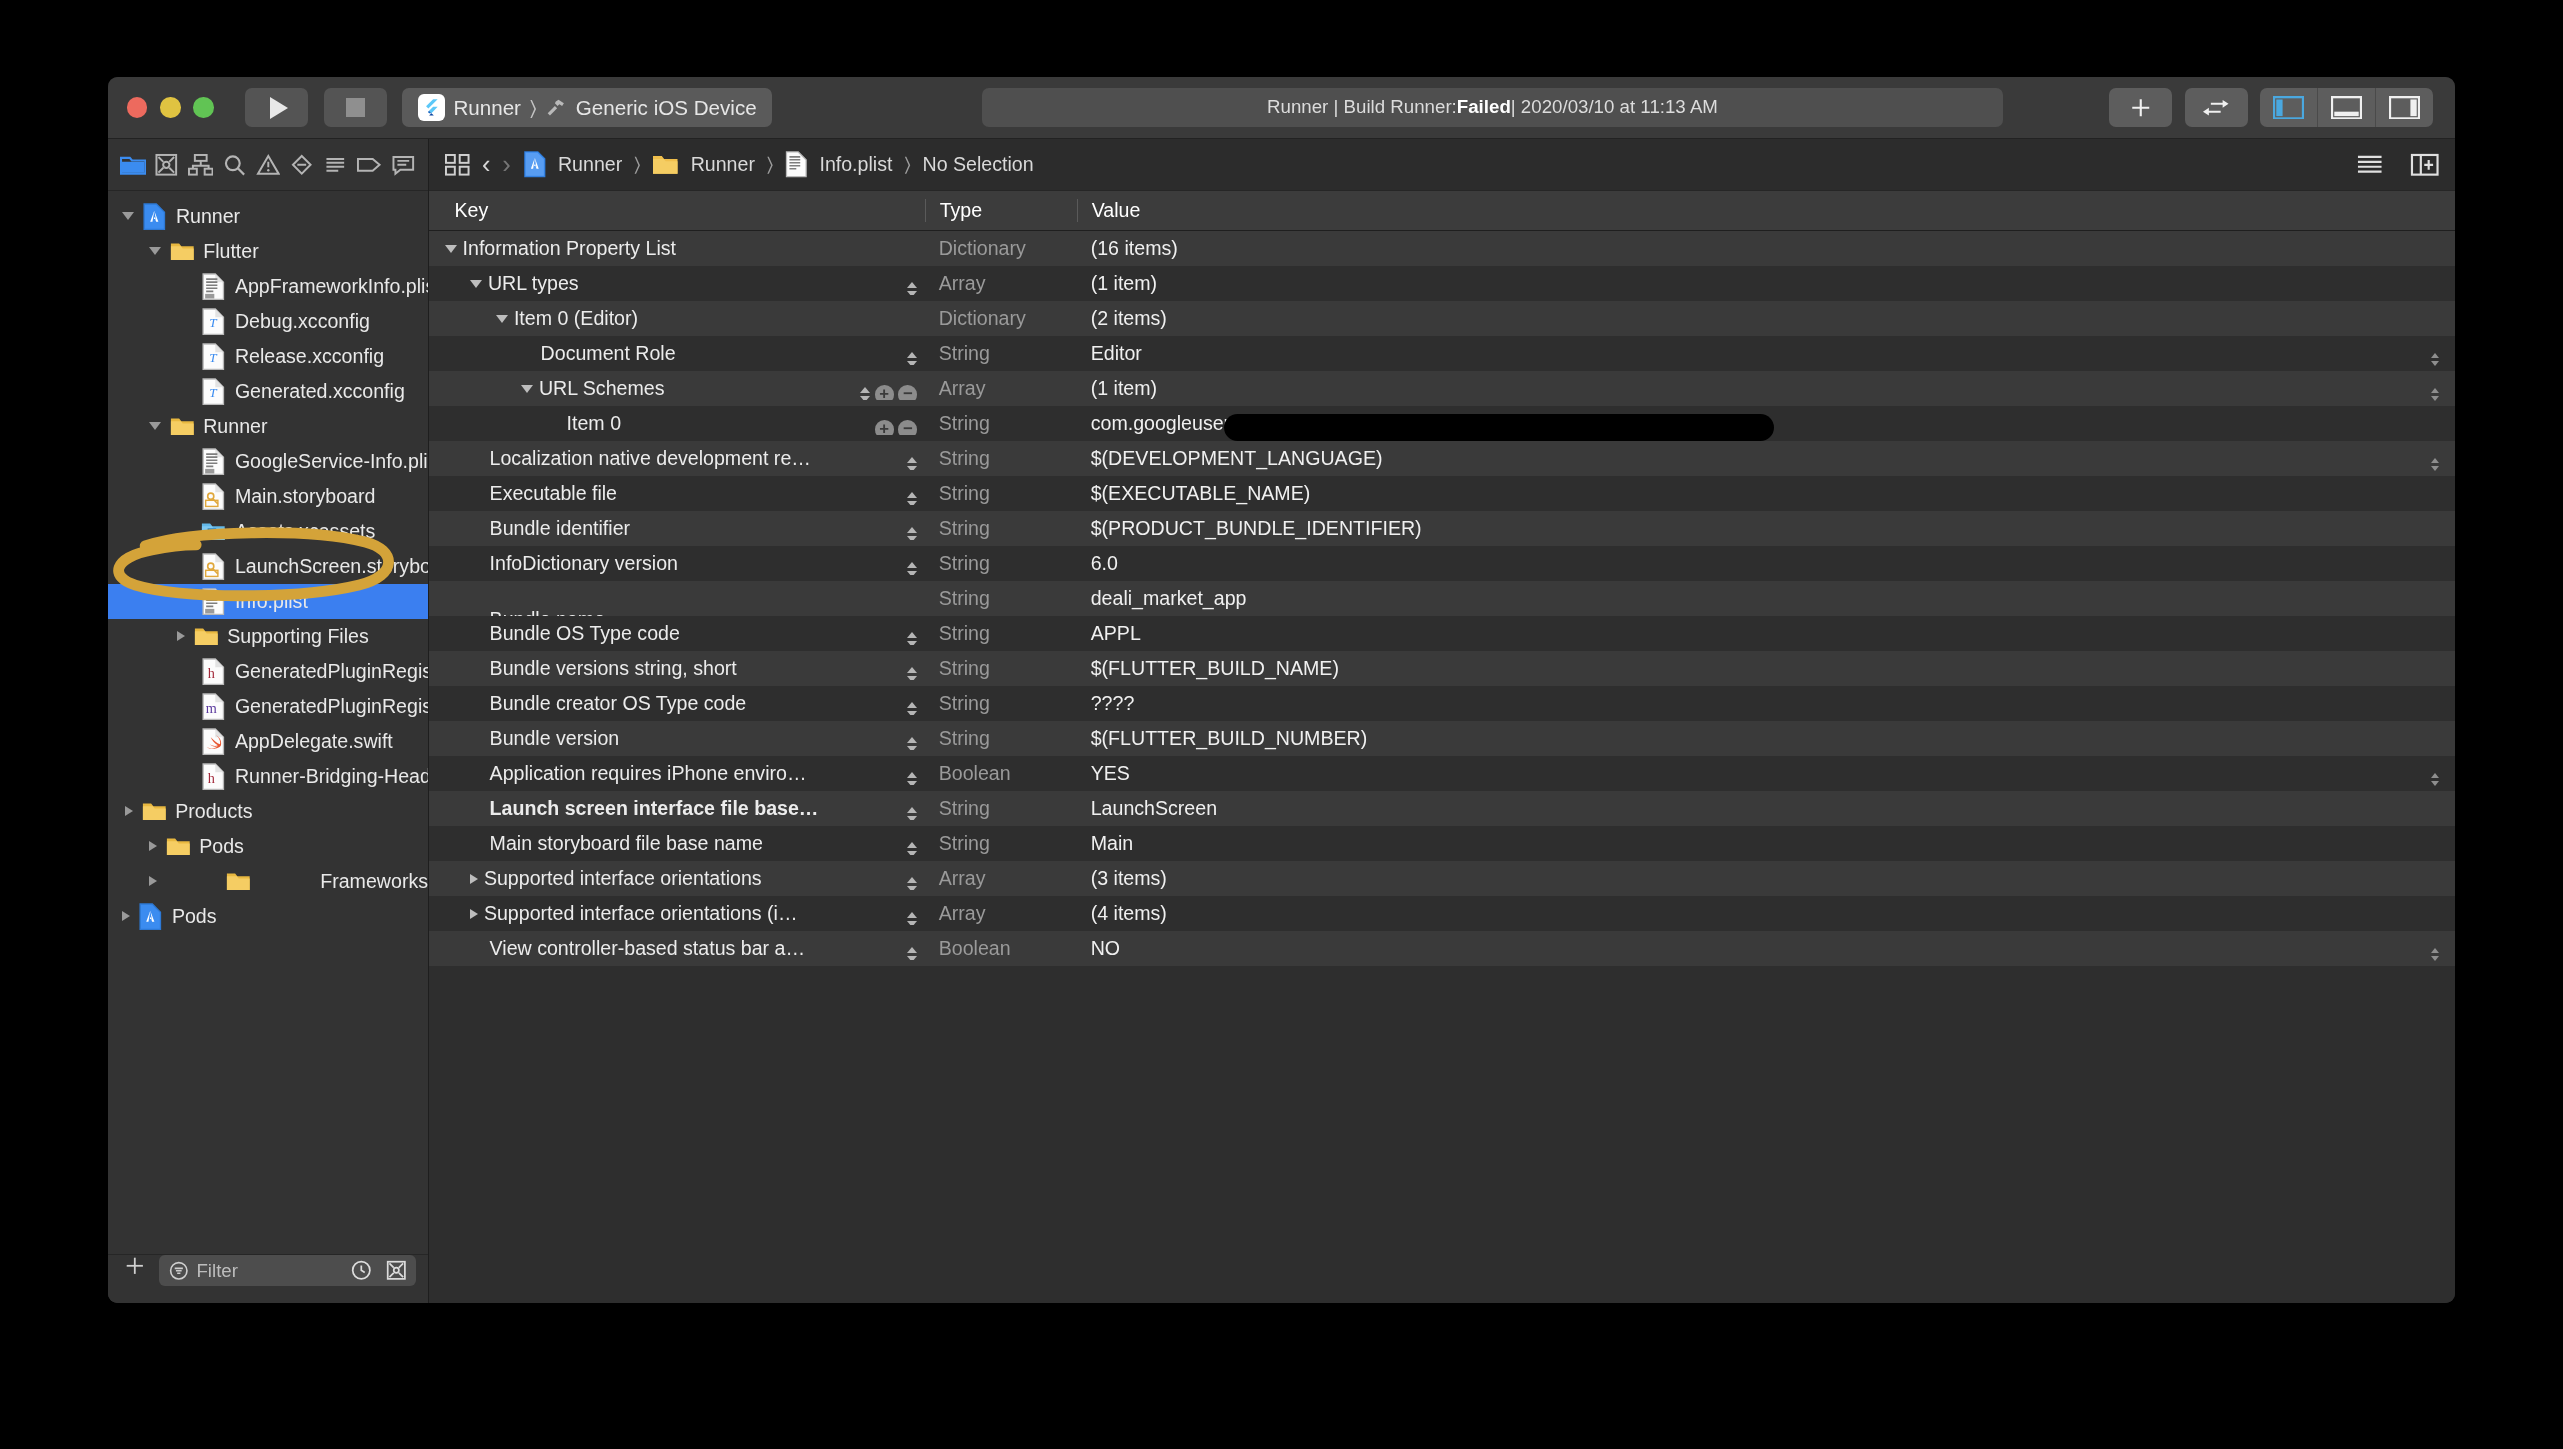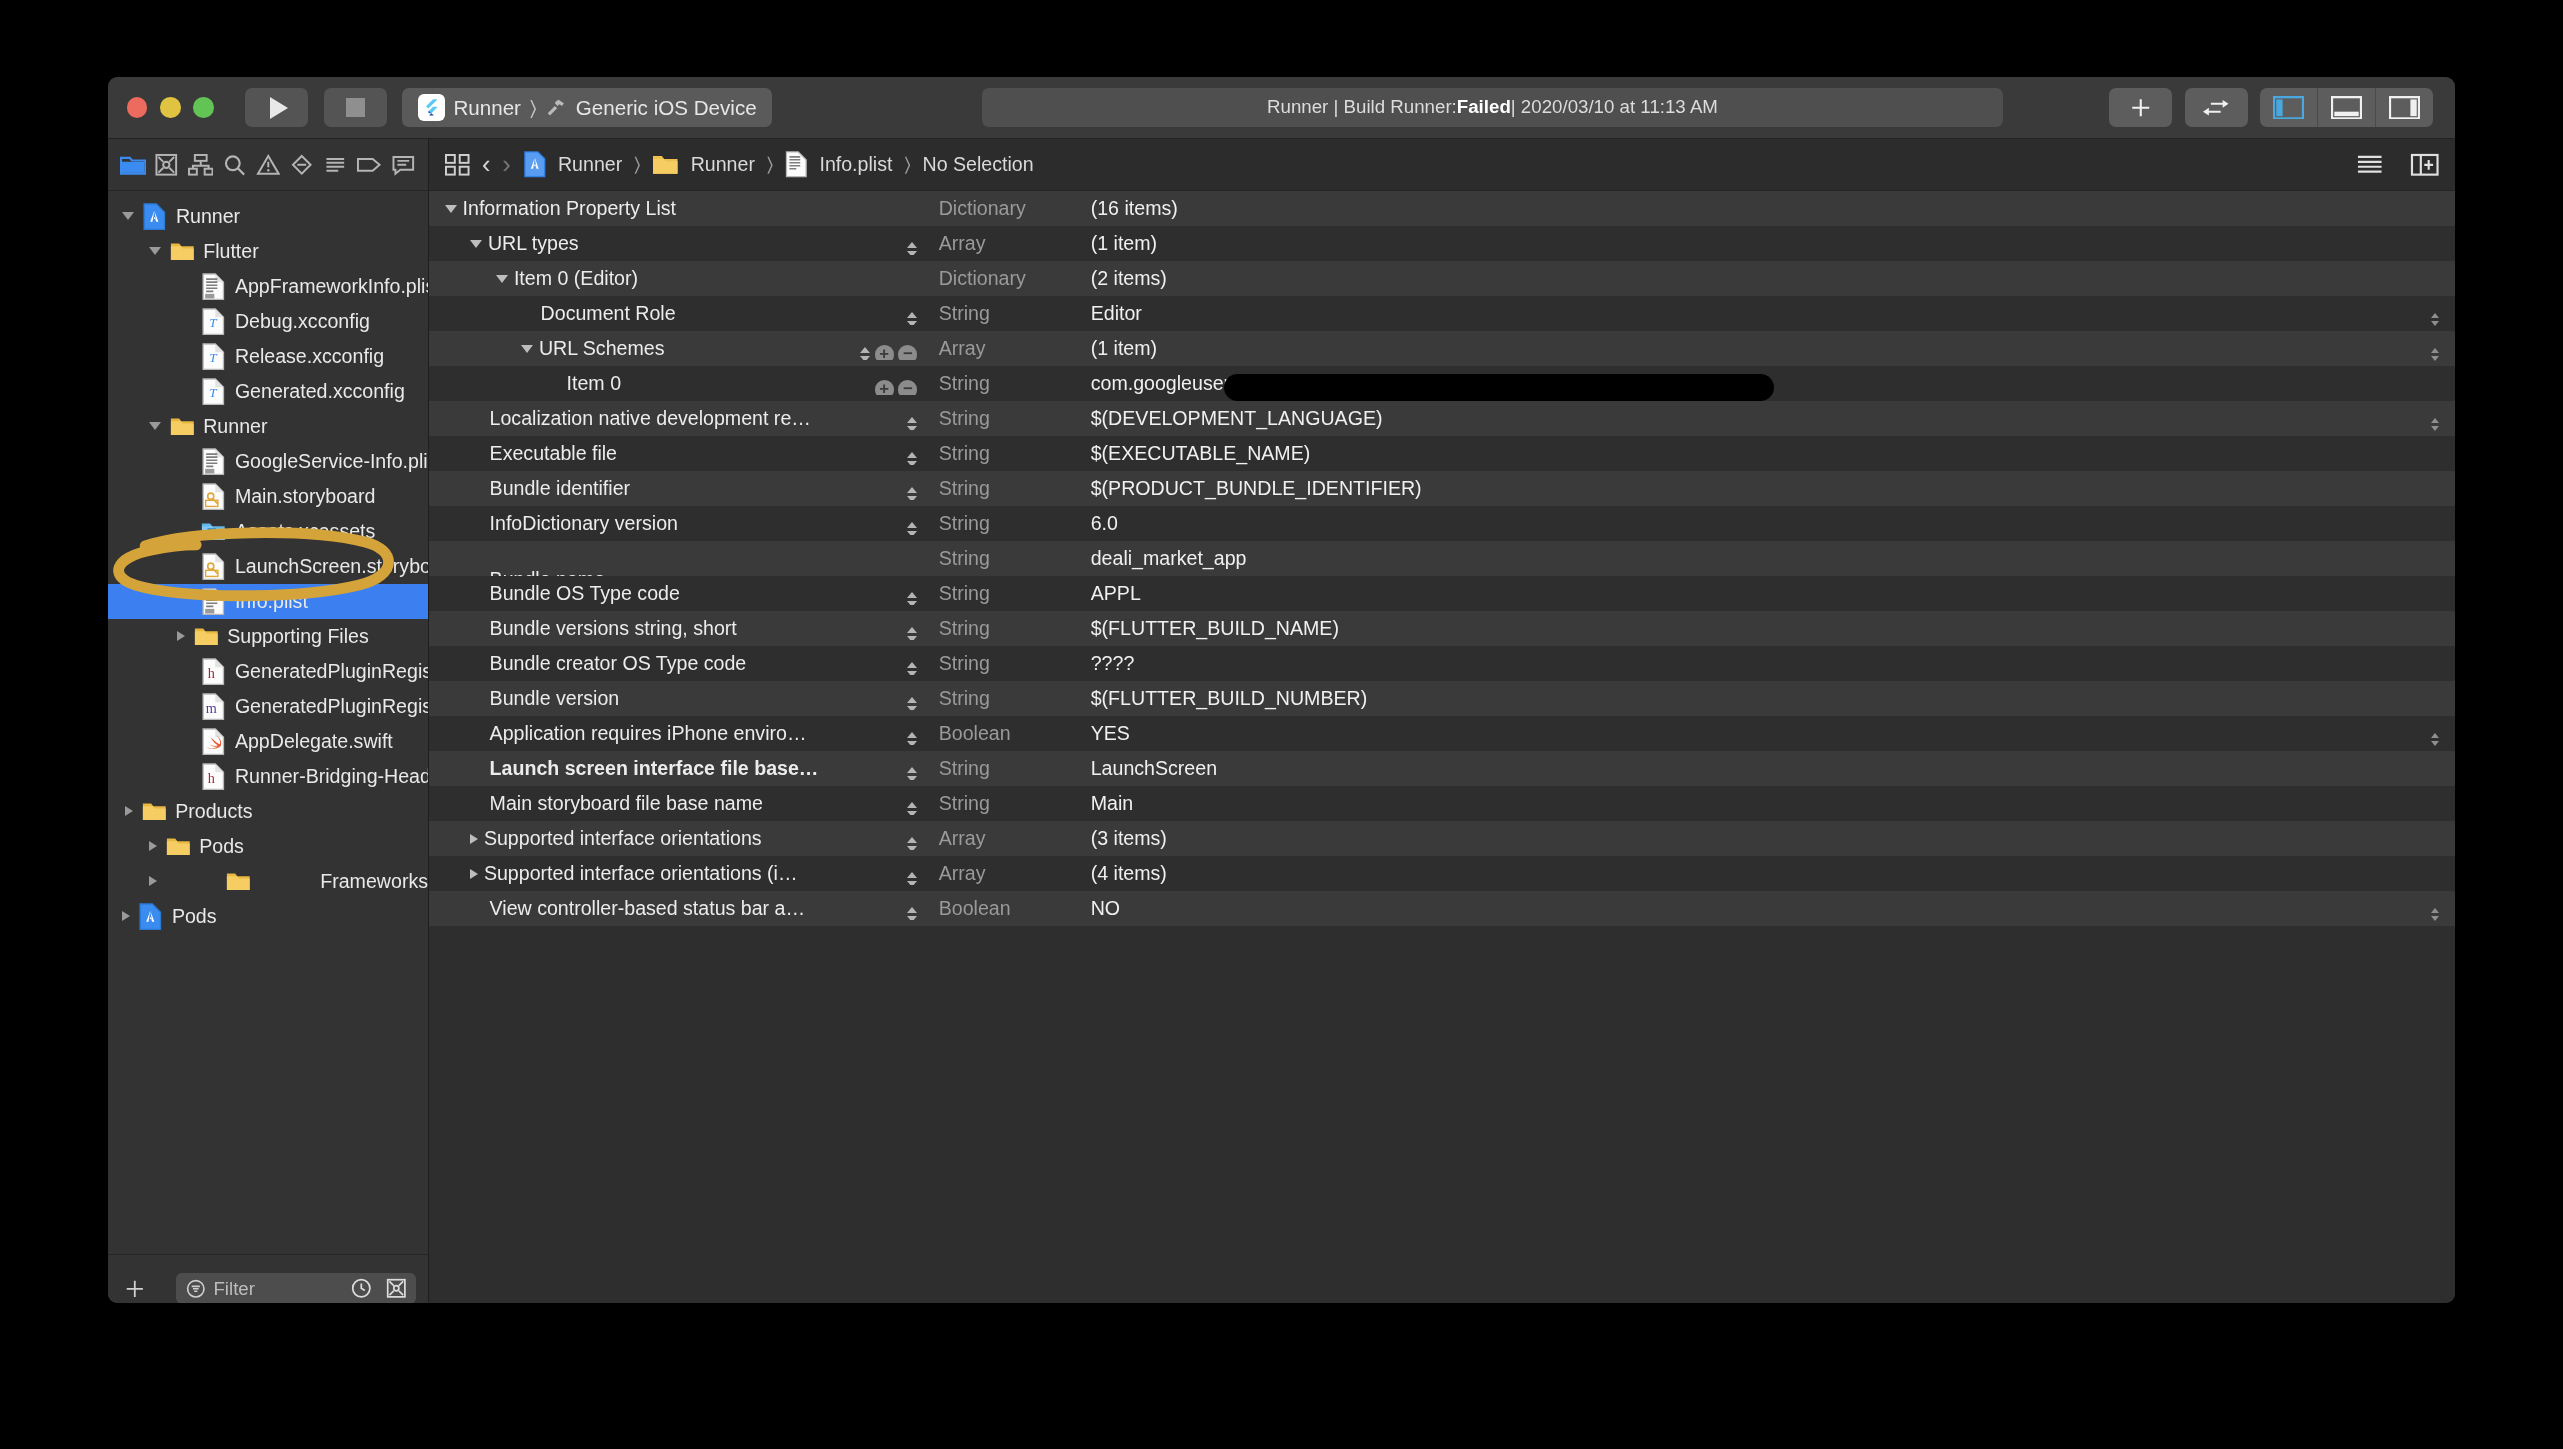--- a/index.html
+++ b/index.html
@@ -93,21 +93,21 @@
   }
   .tri.open{
     border-left:6.9px solid transparent;border-right:6.9px solid transparent;
     border-top:8.8px solid #9a9a9a;border-bottom:none;
   }
   .tri.none{border:none;width:15.7px;height:0;}
   .ficon{width:24.6px;height:27.5px;flex:none;}
 
   .filterbar{
     height:49px;background:#333;border-top:1px solid #262626;
-    display:flex;align-items:flex-end;padding:0 11.8px;gap:27px;
+    display:flex;align-items:flex-start;padding:0 11.8px;gap:10px;
   }
   .filter-field{
     flex:1;height:31px;background:#4d4d4d;border-radius:5.9px;
     display:flex;align-items:center;padding:0 9.8px;gap:7.9px;color:#bdbdbd;font-size:18.7px;
   }
 
   
   .annot{position:absolute;pointer-events:none;}
 
   
@@ -616,20 +616,25 @@
             <path d="M3 4h24M3 9h24M3 14h24M3 19h24" stroke="#e0e0e0" stroke-width="2.2"></path>
           </svg>
           <svg width="29.5" height="23.6" viewBox="0 0 30 24" style="margin-left:13.7px;">
             <rect x="2" y="2" width="26" height="20" fill="none" stroke="#e0e0e0" stroke-width="2.2"></rect>
             <path d="M11 2v20" stroke="#e0e0e0" stroke-width="2.2"></path>
             <path d="M19 7v10M14.5 12h9" stroke="#e0e0e0" stroke-width="2.2"></path>
           </svg>
         </div>
 
         <div class="table">
+          <div class="thead">
+            <div class="th-key">Key</div>
+            <div class="th-type">Type</div>
+            <div class="th-val">Value</div>
+          </div>
           <div id="tbody">
               <div class="trow odd">
                 <div class="td-key" style="padding-left: 15.7px;">
                   <div class="ktri"></div>
                   <span>Information Property List</span>
                 </div>
                 <div class="td-type">Dictionary</div>
                 <div class="td-val">
                   <span>(16 items)</span>
                 </div>

